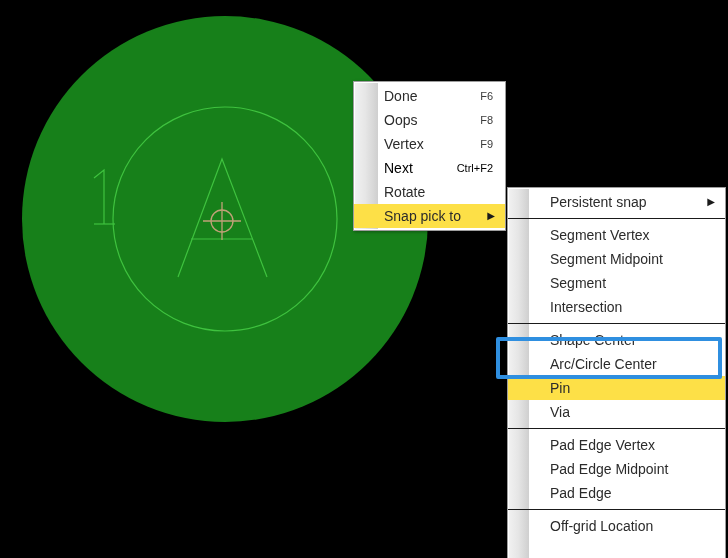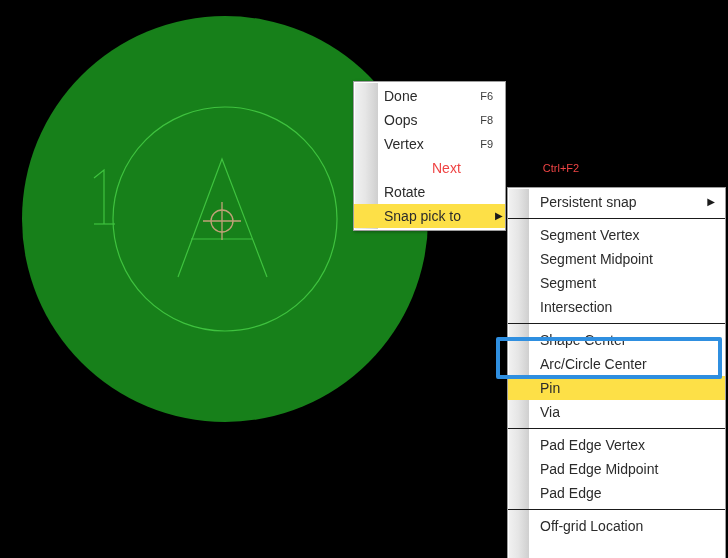--- a/index.html
+++ b/index.html
@@ -59,21 +59,21 @@
   .mi .lbl {
     padding-left: 32px;
     flex: 1 1 auto;
   }
   .mi .sc {
     padding-right: 12px;
     color: #3a3a3a;
     font-size: 11px;
   }
   .mi.disabled .lbl,
-  .mi.disabled .sc { color: #ef4444; margin-left: 48px; }
+  .mi.disabled .sc { color: #000000; }
   .mi.hl {
     background: #fde047;
   }
   .mi .arrow {
     padding-right: 10px;
     font-size: 10px;
     color: #1a1a1a;
     line-height: 1;
   }
   .sep {
@@ -81,34 +81,34 @@
     border-top: 1px solid #1c1c1c;
     margin: 3px 0 3px 0;
   }
 
   
   #menu-main {
     left: 353px;
     top: 81px;
     width: 153px;
   }
-  #menu-main .mi { height: 24px; line-height: 24px; gap: 34px; }
+  #menu-main .mi { height: 24px; line-height: 24px; }
   #menu-main .mi .lbl { padding-left: 30px; }
 
   
   #menu-snap {
     left: 507px;
     top: 187px;
     width: 219px;
     height: 375px;
     overflow: hidden;
   }
   #menu-snap .gutter { width: 20px; }
   #menu-snap .mi { height: 24px; line-height: 24px; }
-  #menu-snap .mi .lbl { padding-left: 32px; }
+  #menu-snap .mi .lbl { padding-left: 42px; }
   #menu-snap .sep { border-top: 1px solid #1a1a1a; margin: 4px 0; }
 
   
   #annot-rect {
     position: absolute;
     left: 496px;
     top: 337px;
     width: 226px;
     height: 42px;
     border: 4px solid #2f8fe0;

